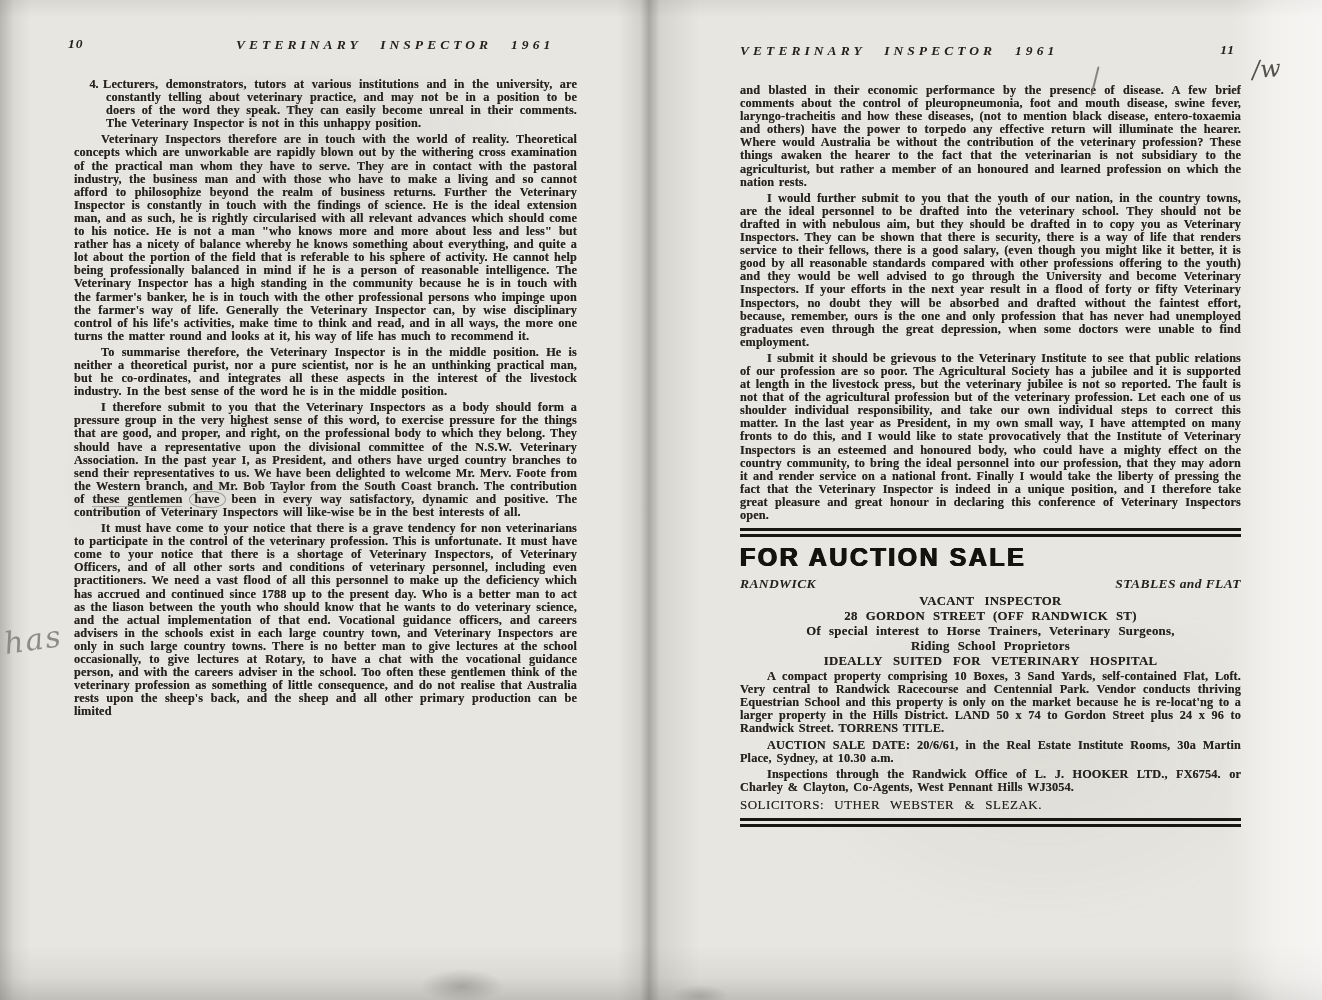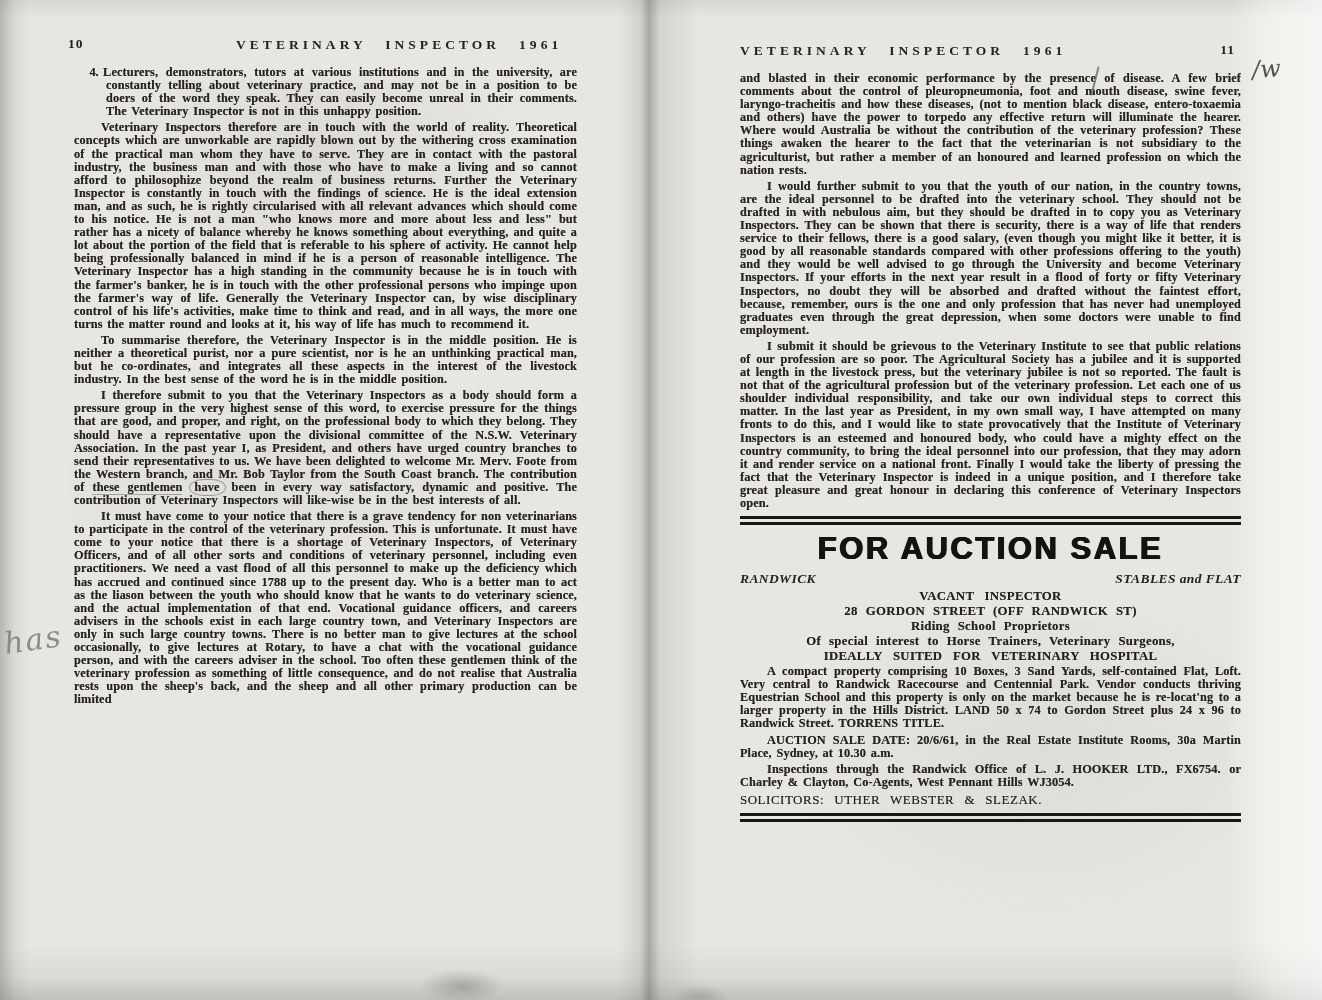--- a/index.html
+++ b/index.html
@@ -13,41 +13,41 @@
       linear-gradient(90deg, rgba(0,0,0,0) 618px, rgba(120,118,114,0.18) 640px, rgba(70,68,64,0.38) 649px, rgba(120,118,114,0.16) 660px, rgba(0,0,0,0) 700px),
       linear-gradient(90deg, rgba(0,0,0,0) 1230px, rgba(255,255,255,0.45) 1275px, rgba(255,255,255,0.6) 1322px),
       linear-gradient(0deg, rgba(100,100,96,0.30) 0px, rgba(100,100,96,0.10) 22px, rgba(0,0,0,0) 55px),
       linear-gradient(180deg, rgba(120,120,116,0.14) 0px, rgba(0,0,0,0) 18px),
       #e8e6e1;
     font-family:"Liberation Serif", serif;
     color:#24211e;
   }
   .smudge { position:absolute; pointer-events:none; filter:blur(3px); }
   .page-col { position:absolute; }
-  .pg-header { position:relative; height:22px; margin-bottom:8px; }
+  .pg-header { position:relative; height:22px; margin-bottom:20px;font-style:italic; }
   .pg-num { position:absolute; top:0; font-size:13.5px; font-weight:bold; letter-spacing:1px; }
   .pg-title { position:absolute; top:1px; font-size:13.5px; font-weight:bold; letter-spacing:0.30em; word-spacing:0.85em; white-space:nowrap; }
   .body-par {
     font-size:12.3px; line-height:13.1px; font-weight:bold;
     text-align:justify; word-spacing:1.6px; letter-spacing:0.1px;
     color:#26231f; text-shadow:0 0 0.4px rgba(40,36,32,0.55);
     margin-bottom:3px;
   }
   .indent { text-indent:2.2em; }
   .hang { padding-left:2.6em; text-indent:-1.35em; }
   .item-num { padding-right:0.35em; }
   .pencil-under { border-bottom:1.5px solid #a3a29c; }
   .pencil-circle {
     border:1.5px solid #9b9a94; border-radius:50% / 62%;
     padding:0 5px 1px 5px; margin:8px -2px;
   }
   .double-rule { height:9px; border-top:3px solid #191714; border-bottom:3px solid #191714; margin:6px 0; }
   .ad-headline {
-    text-align:center; font-family:"Liberation Sans", sans-serif; font-weight:bold;
-    font-size:31px; letter-spacing:2.5px; color:#15130f;
+    text-align:left; font-family:"Liberation Sans", sans-serif; font-weight:bold;
+    font-size:25px; letter-spacing:2.5px; color:#15130f;
     text-shadow:0.7px 0 0 #15130f, -0.7px 0 0 #15130f, 0 0.4px 0 #15130f;
     margin:2px 0 4px 0;
   }
   .ad-subrow { display:flex; justify-content:space-between; font-size:13.5px; font-weight:bold; letter-spacing:0.4px; margin-bottom:2px;font-style:italic; }
   .ad-center { text-align:center; font-size:12.8px; font-weight:bold; line-height:15px; word-spacing:0.35em; letter-spacing:0.3px; text-shadow:0 0 0.4px rgba(40,36,32,0.5); }
   .ad-center.wide { word-spacing:0.55em; }
   .ad-body { margin-top:1px; }
   .ad-solicitors { font-size:13px; font-weight:normal; word-spacing:0.5em; letter-spacing:0.5px; text-shadow:0 0 0.4px rgba(40,36,32,0.5); }
   .handwriting {
     position:absolute; font-family:"DejaVu Serif", serif; font-style:italic;
@@ -103,22 +103,22 @@
 
       <div class="ad-headline">FOR AUCTION SALE</div>
 
       <div class="ad-subrow">
         <span>RANDWICK</span>
         <span>STABLES and FLAT</span>
       </div>
 
       <div class="ad-center wide">VACANT INSPECTOR</div>
       <div class="ad-center">28 GORDON STREET (OFF RANDWICK ST)</div>
+      <div class="ad-center">Of special interest to Horse Trainers, Veterinary Surgeons,</div>
       <div class="ad-center">Riding School Proprietors</div>
-      <div class="ad-center">Of special interest to Horse Trainers, Veterinary Surgeons,</div>
       <div class="ad-center wide">IDEALLY SUITED FOR VETERINARY HOSPITAL</div>
 
       <p class="body-par indent ad-body">A compact property comprising 10 Boxes, 3 Sand Yards, self-contained Flat, Loft. Very central to Randwick Racecourse and Centennial Park. Vendor conducts thriving Equestrian School and this property is only on the market because he is re-locat'ng to a larger property in the Hills District. LAND 50 x 74 to Gordon Street plus 24 x 96 to Randwick Street. TORRENS TITLE.</p>
 
       <p class="body-par indent">AUCTION SALE DATE: 20/6/61, in the Real Estate Institute Rooms, 30a Martin Place, Sydney, at 10.30 a.m.</p>
 
       <p class="body-par indent">Inspections through the Randwick Office of L. J. HOOKER LTD., FX6754. or Charley &amp; Clayton, Co-Agents, West Pennant Hills WJ3054.</p>
 
       <div class="ad-solicitors">SOLICITORS: UTHER WEBSTER &amp; SLEZAK.</div>
 

